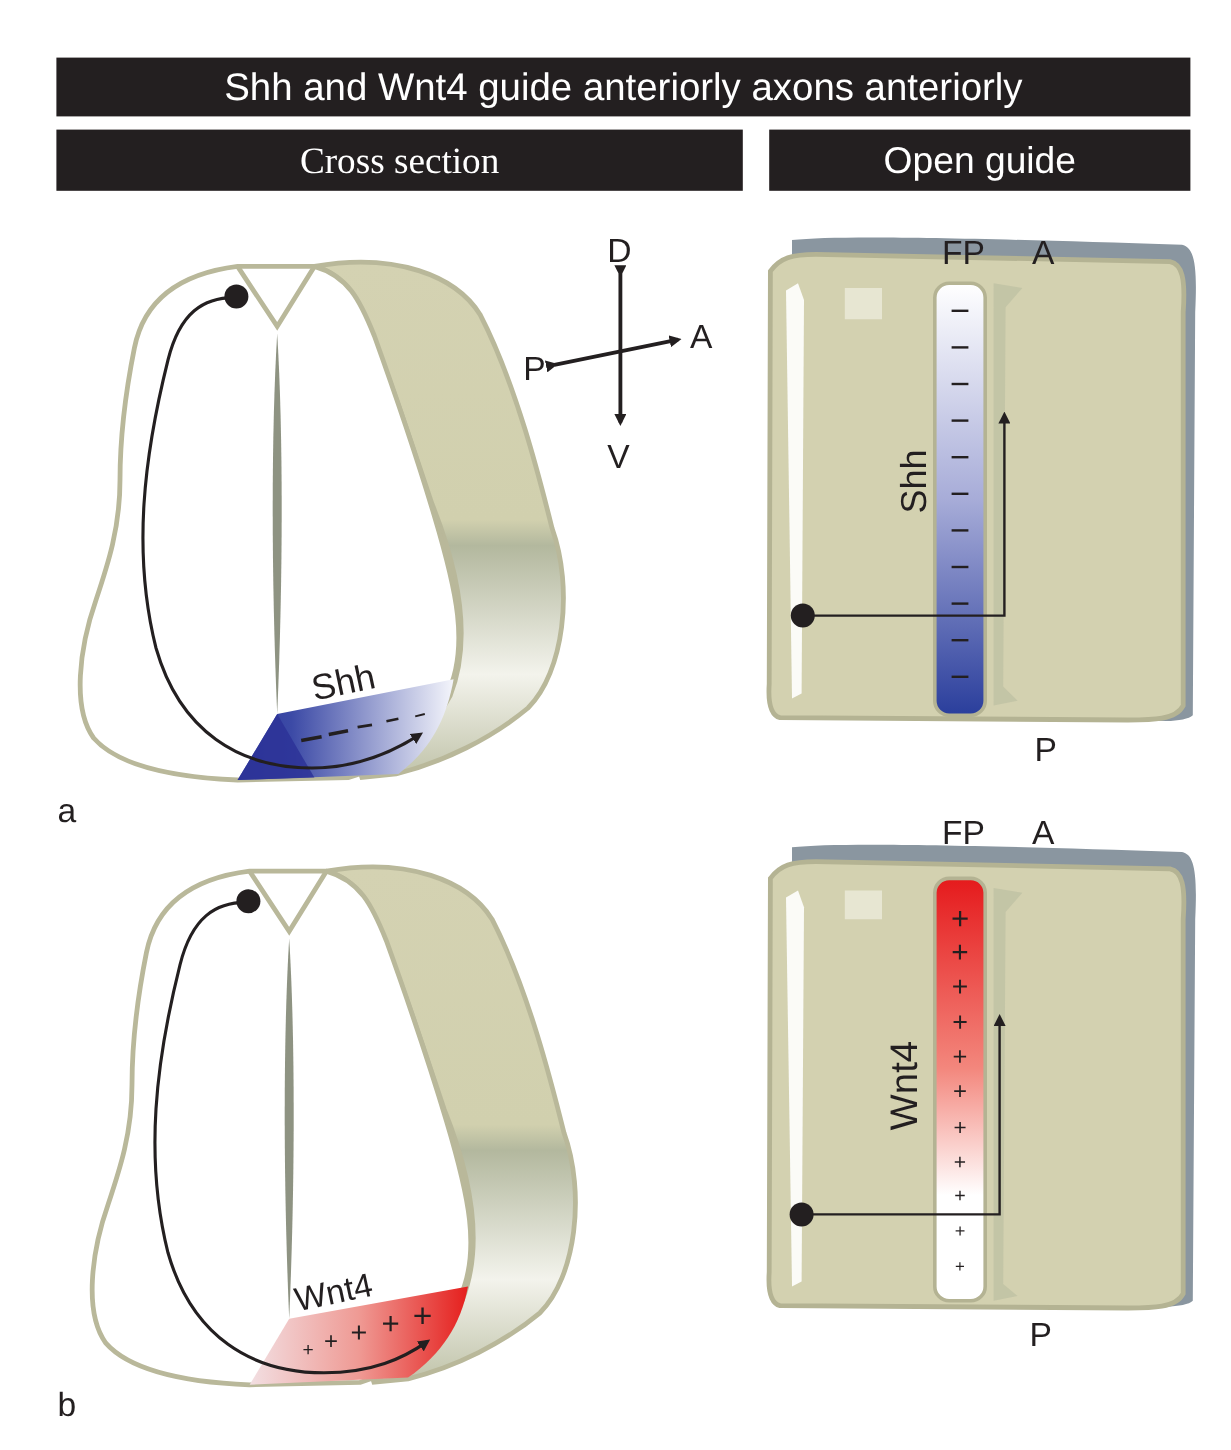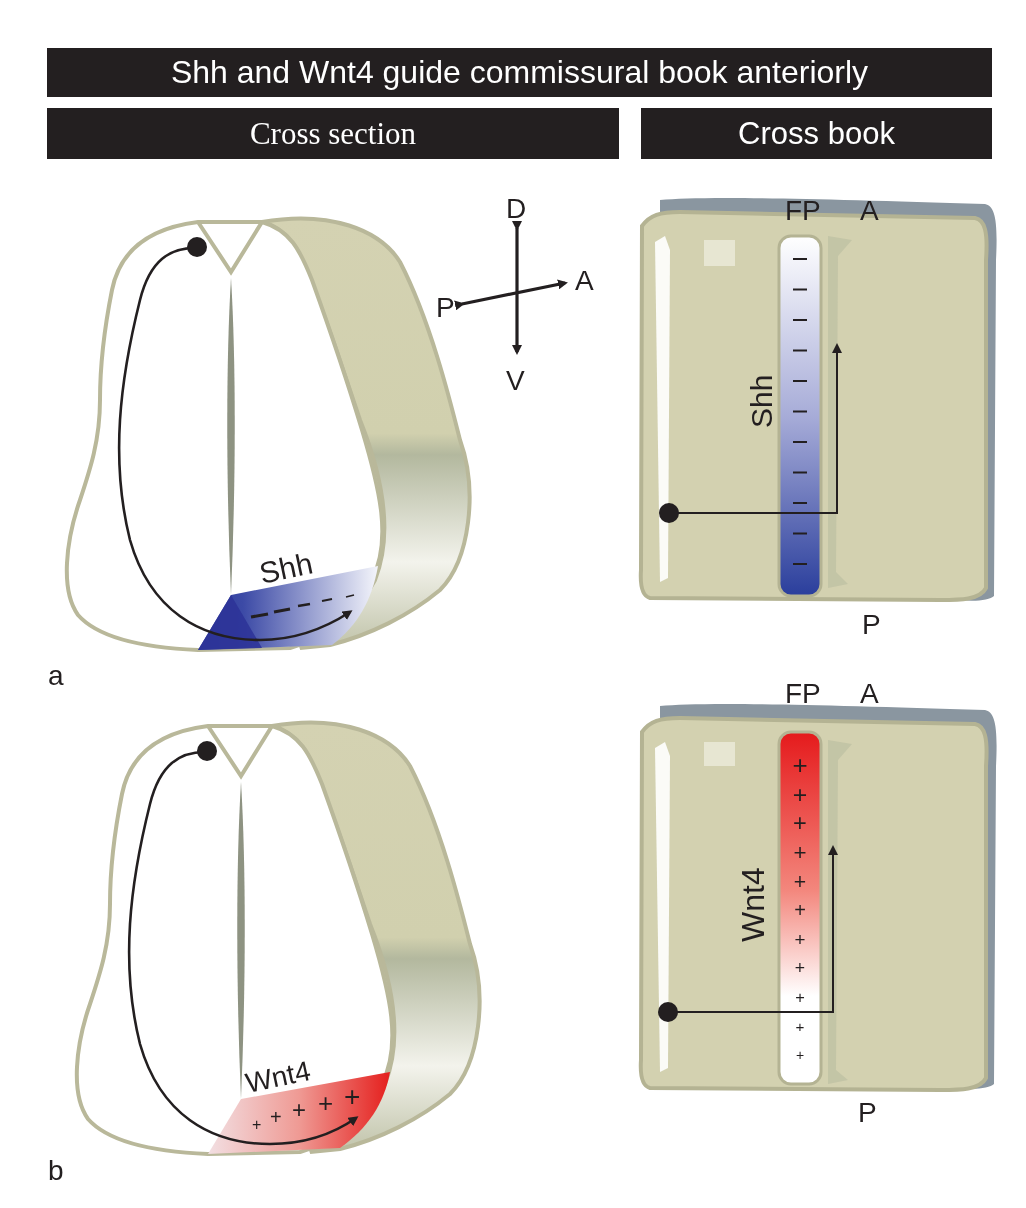--- a/index.html
+++ b/index.html
@@ -10,23 +10,23 @@
          font-family: "Liberation Sans", sans-serif; }
   #title-bar { left: 47px; top: 48px; width: 945px; height: 49px; font-size: 32px; }
   #cross-bar { left: 47px; top: 108px; width: 572px; height: 51px; font-size: 31px; font-family: Liberation Serif, serif; }
   #open-bar  { left: 641px; top: 108px; width: 351px; height: 51px; font-size: 31px; }
   svg#fig { position: absolute; left: 0; top: 0; }
   .lbl { font-family: "Liberation Sans", sans-serif; fill: #231f20; }
 </style>
 </head>
 <body>
 
-<div id="title-bar" class="bar">Shh and Wnt4 guide commissural book anteriorly</div>
+<div id="title-bar" class="bar">Shh and Wnt4 guide anteriorly axons anteriorly</div>
 <div id="cross-bar" class="bar">Cross section</div>
-<div id="open-bar" class="bar">Cross book</div>
+<div id="open-bar" class="bar">Open guide</div>
 
 <svg id="fig" width="1026" height="1208" viewBox="0 0 1026 1208">
   <defs>
     <linearGradient id="sideband" x1="0" y1="0" x2="1" y2="0">
       <stop offset="0" stop-color="#c9c8a8"></stop>
       <stop offset="0.45" stop-color="#f4f4ea"></stop>
       <stop offset="1" stop-color="#c3c6ad"></stop>
     </linearGradient>
     <linearGradient id="sideband2" x1="0" y1="0" x2="0" y2="1">
       <stop offset="0" stop-color="#d4d2b2"></stop>

